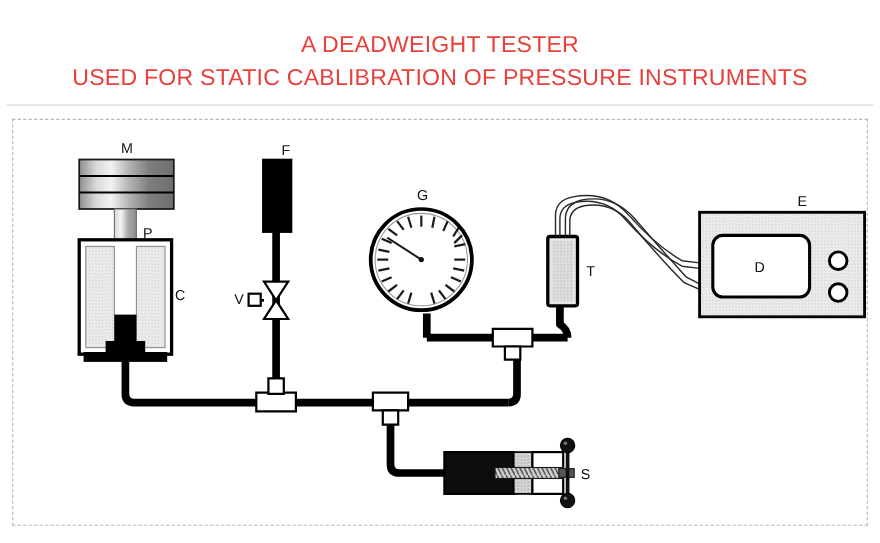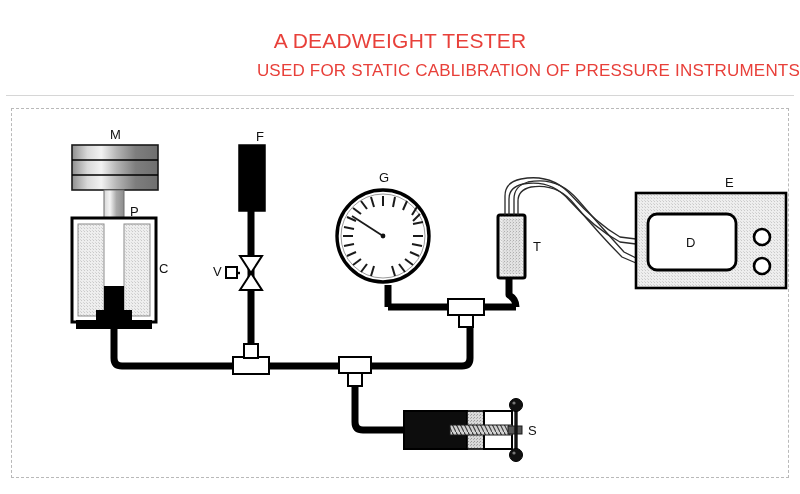--- a/index.html
+++ b/index.html
@@ -38,24 +38,23 @@
     font-weight: 400;
     letter-spacing: 0.2px;
     white-space: nowrap;
   }
   .title-line-1 {
     font-size: 21px;
     line-height: 24px;
     padding-top: 29px;
   }
   .title-line-2 {
-    font-size: 17px;
+    font-size: 21px;
     line-height: 24px;
     padding-top: 6px;
-    text-align: right;
   }
   .title-rule {
     position: absolute;
     left: 6px;
     top: 95px;
     width: 788px;
     height: 0;
     border-top: 1px solid #d6d6d6;
   }
 

